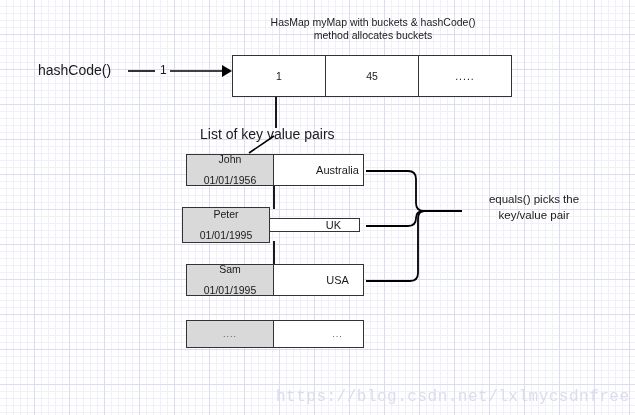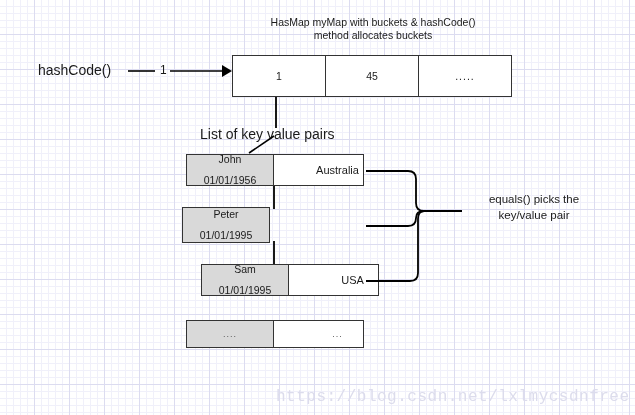--- a/index.html
+++ b/index.html
@@ -175,23 +175,24 @@
       <span>01/01/1956</span>
     </div>
     <div class="pair-val">Australia</div>
   </div>
 
   <div class="abs pair-row" style="left:182px; top:209px;align-items:center;">
     <div class="pair-key">
       <span>Peter</span>
       <span>01/01/1995</span>
     </div>
-  </div>
-
-  <div class="abs pair-row" style="left:201px; top:264px;text-align:right;">
+    <div class="pair-val">UK</div>
+  </div>
+
+  <div class="abs pair-row" style="left:186px; top:264px;text-align:right;">
     <div class="pair-key">
       <span>Sam</span>
       <span>01/01/1995</span>
     </div>
     <div class="pair-val">USA</div>
   </div>
 
   <div class="abs pair-row" style="left:186px; top:320px; height:28px;">
     <div class="pair-key">
       <span class="dots">....</span>

